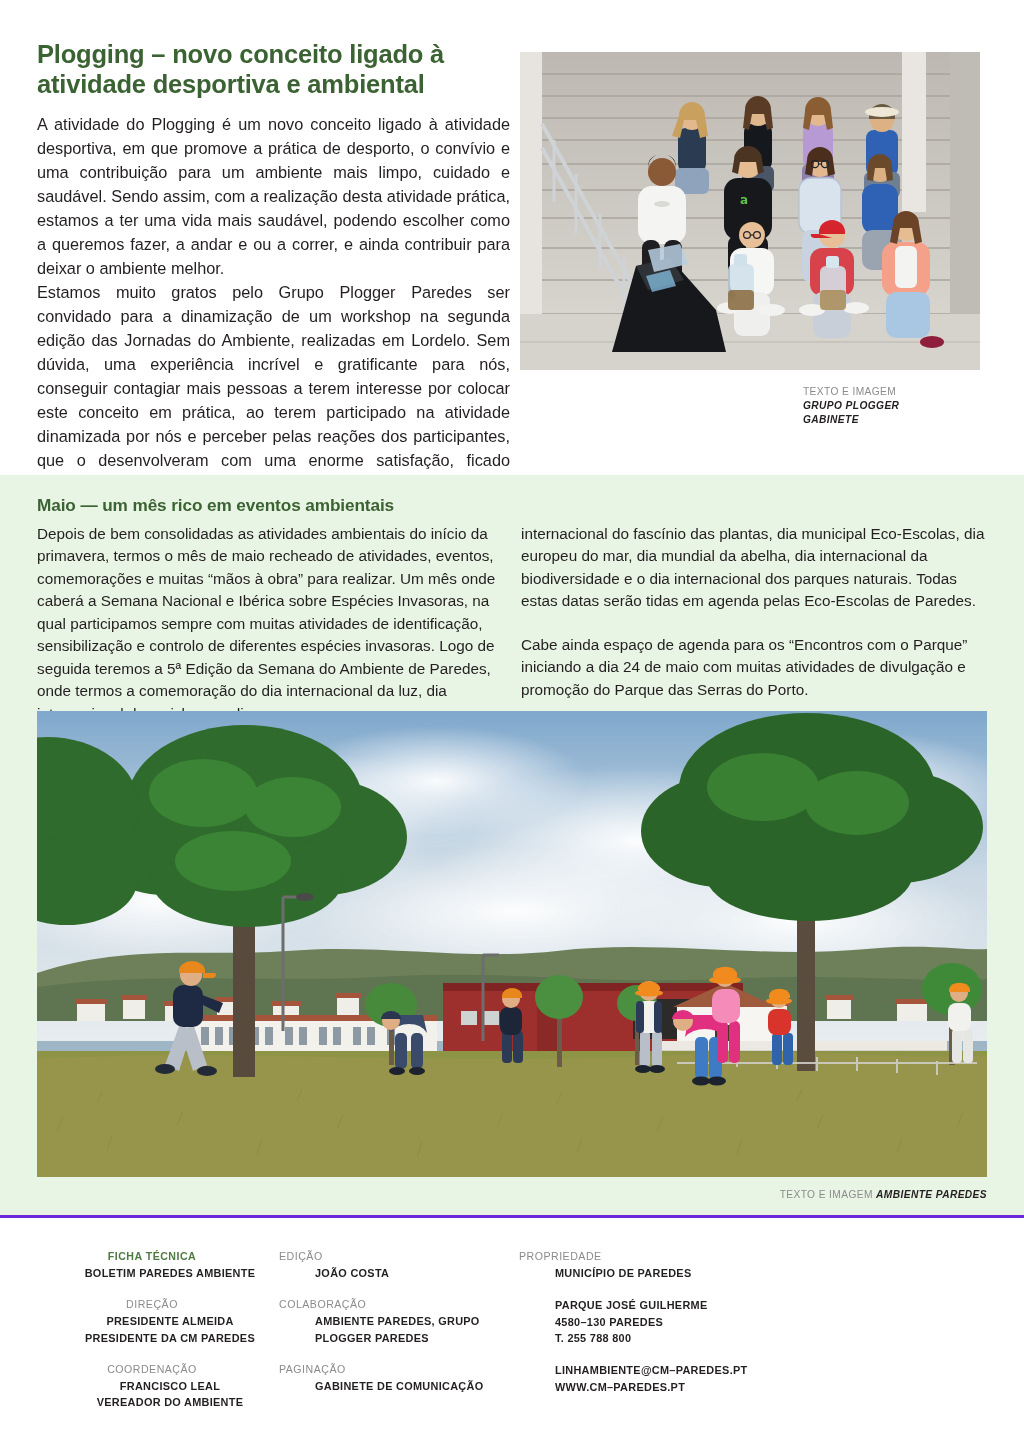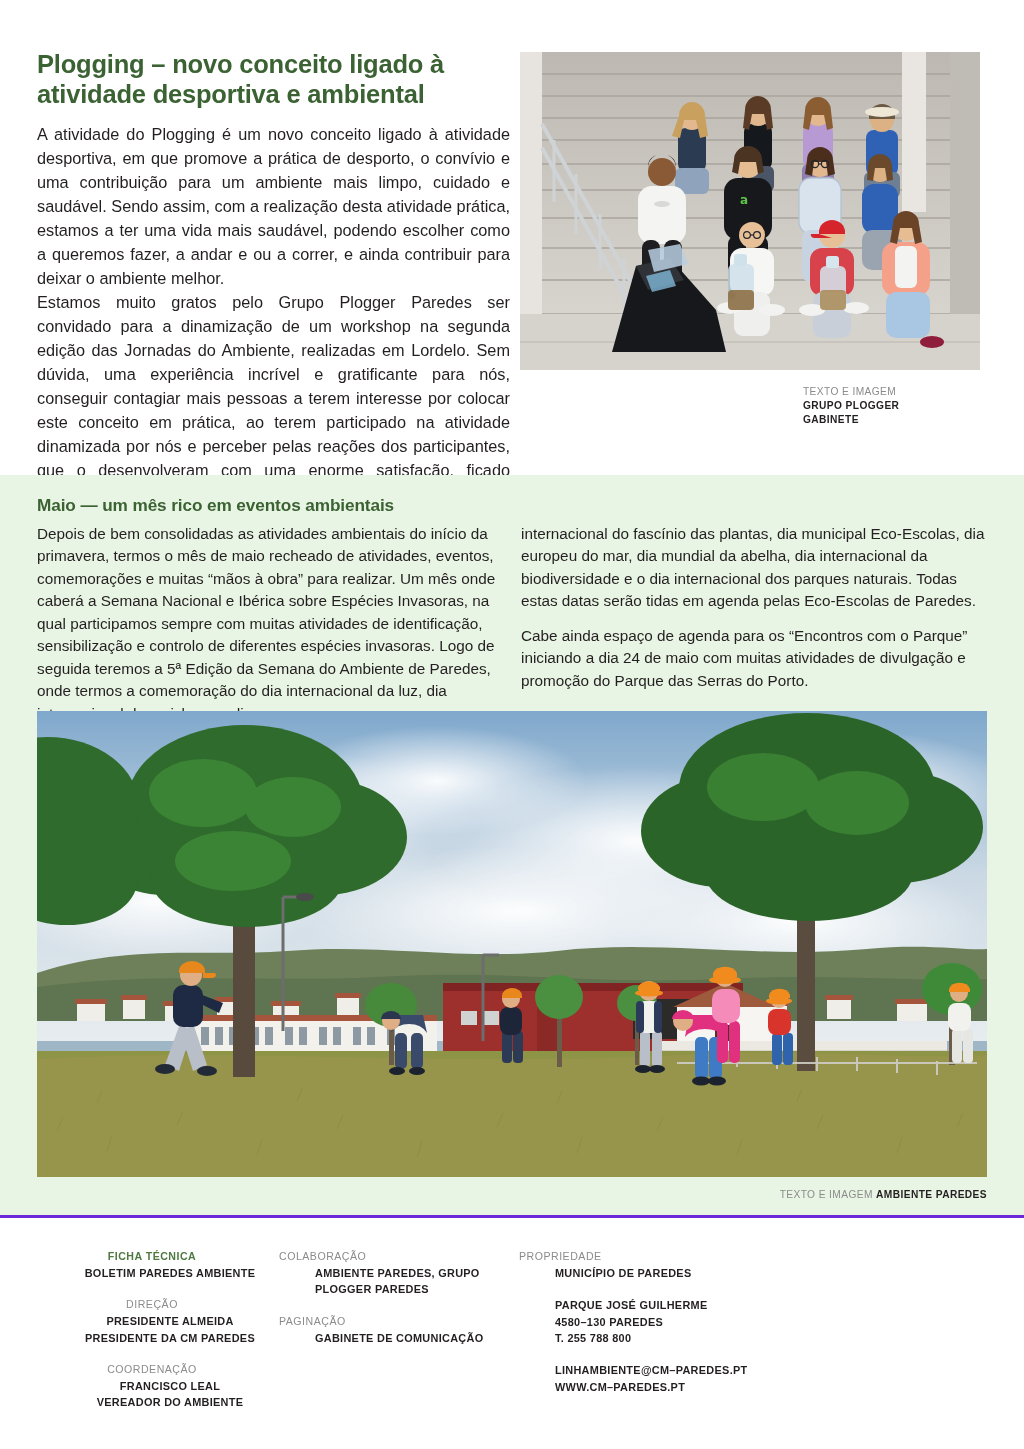--- a/index.html
+++ b/index.html
@@ -9,21 +9,21 @@
     background: #ffffff;
     font-family: "Liberation Sans", sans-serif;
     overflow: hidden;
   }
   .page { position: relative; width: 1024px; height: 1449px; background: #fff; }
 
   
   .top-section { position: absolute; left: 0; top: 0; width: 1024px; height: 475px; background: #ffffff; }
 
   .article-col {
-    position: absolute; left: 37px; top: 50px; width: 473px;
+    position: absolute; left: 37px; top: 40px; width: 473px;
   }
   .article-title {
     color: #3b6232;
     font-size: 25.5px;
     font-weight: bold;
     line-height: 1.16;
     letter-spacing: -0.2px;
     margin-bottom: 14px;
   }
   .article-body p {
@@ -37,39 +37,39 @@
   
   .photo1 {
     position: absolute; left: 520px; top: 52px; width: 460px; height: 318px;
     overflow: hidden; background: #c9c6c0;
   }
   .credit1 {
     position: absolute; left: 803px; top: 385px; width: 180px;
     font-size: 10.2px; line-height: 1.38; letter-spacing: 0.4px;
   }
   .credit-label { color: #8b8b8b; font-weight: normal; }
-  .credit-name { color: #231f20; font-weight: bold; }
+  .credit-name { color: #231f20; font-weight: bold; font-style: italic; }
 
   
   .green-section {
     position: absolute; left: 0; top: 475px; width: 1024px; height: 743px;
     background: #e9f5e4;
     border-bottom: 3px solid #6d28d9;
   }
   .green-heading {
     position: absolute; left: 37px; top: 20px;
     color: #3b6232; font-size: 17.2px; font-weight: bold; letter-spacing: -0.1px;
   }
   .gcol { position: absolute; top: 48px; }
   .gcol-left { left: 37px; width: 460px; }
   .gcol-right { left: 521px; width: 465px; }
   .gcol p {
     color: #231f20; font-size: 15.3px; line-height: 1.47;
   }
-  .gcol p + p { margin-top: 12px; }
+  .gcol p + p { margin-top: 21px; }
 
   
   .photo2 {
     position: absolute; left: 37px; top: 236px; width: 950px; height: 466px;
     overflow: hidden; background: #9fb6c6;
   }
   .credit2 {
     position: absolute; right: 37px; top: 714px;
     font-size: 10.2px; letter-spacing: 0.4px;
   }
@@ -568,20 +568,24 @@
       </div>
       <div class="fblock">
         <div class="flabel">COORDENAÇÃO</div>
         <div class="fvalue">FRANCISCO LEAL</div>
         <div class="fvalue">VEREADOR DO AMBIENTE</div>
       </div>
     </div>
 
     <div class="fcol fcol-2">
       <div class="fblock">
+        <div class="flabel">EDIÇÃO</div>
+        <div class="fvalue">JOÃO COSTA</div>
+      </div>
+      <div class="fblock">
         <div class="flabel">COLABORAÇÃO</div>
         <div class="fvalue">AMBIENTE PAREDES, GRUPO</div>
         <div class="fvalue">PLOGGER PAREDES</div>
       </div>
       <div class="fblock">
         <div class="flabel">PAGINAÇÃO</div>
         <div class="fvalue">GABINETE DE COMUNICAÇÃO</div>
       </div>
     </div>
 

